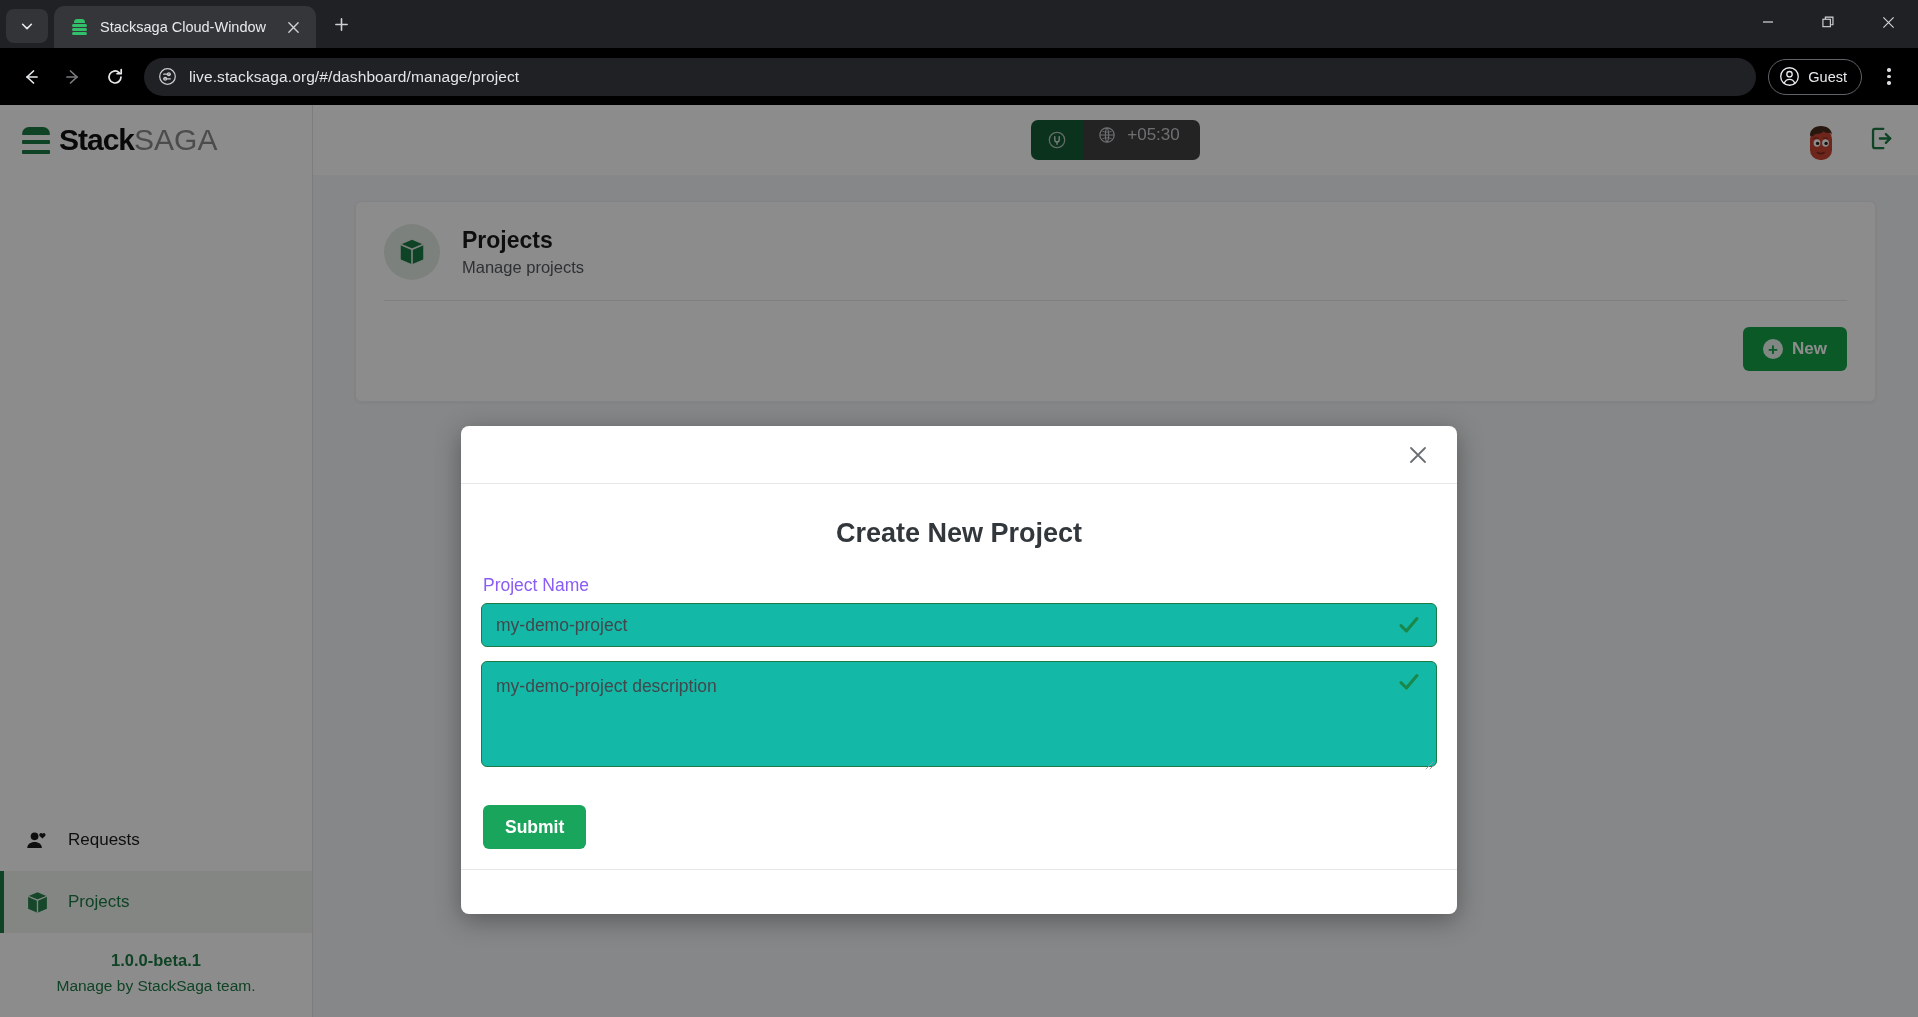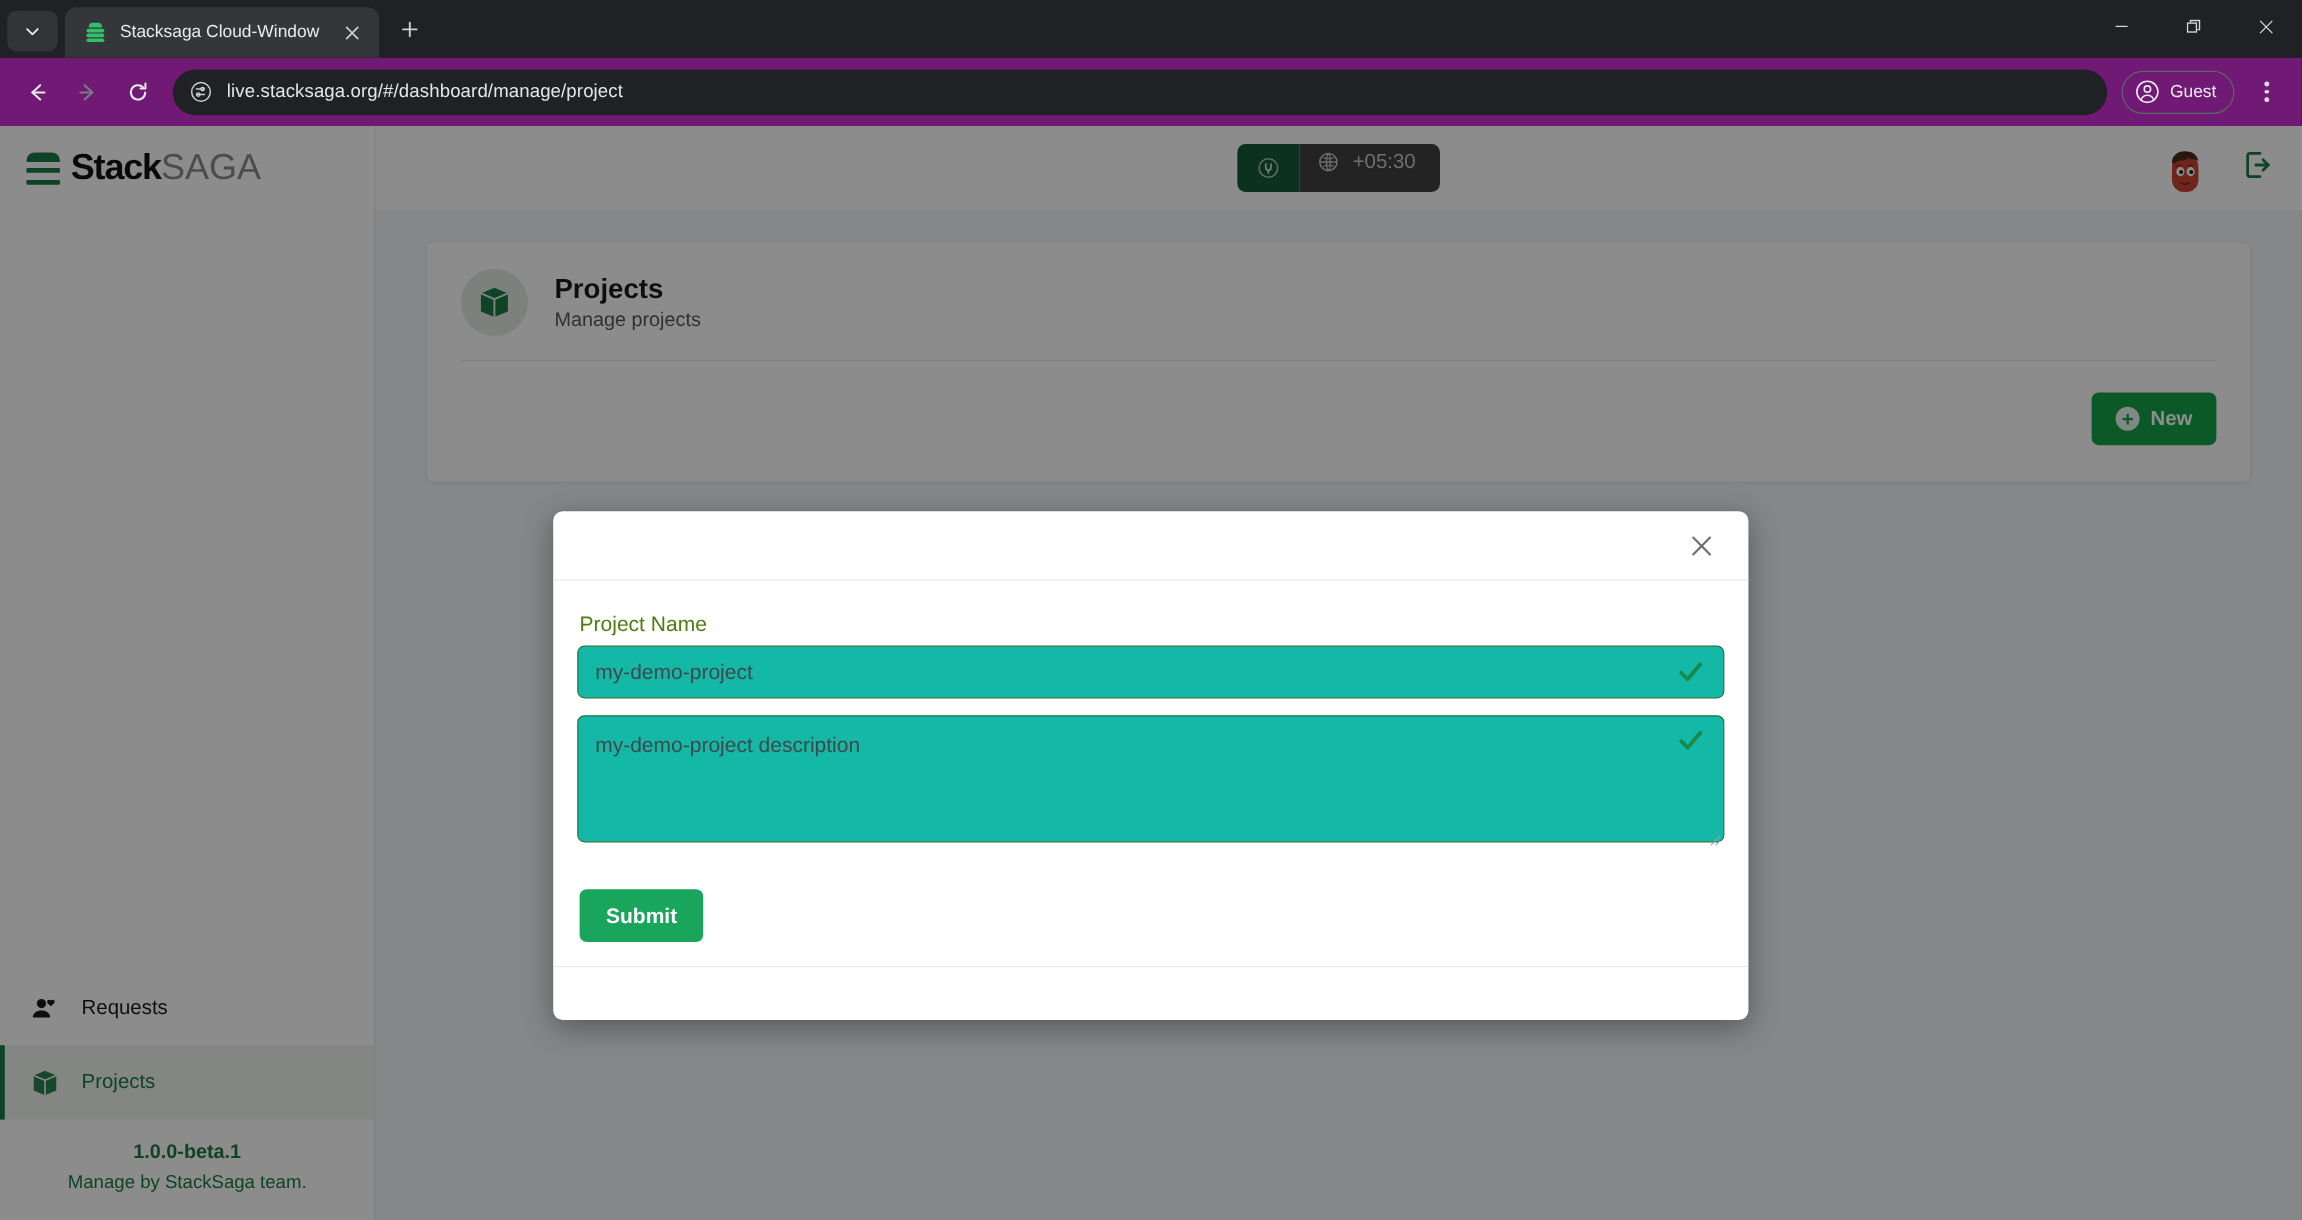--- a/index.html
+++ b/index.html
@@ -49,21 +49,21 @@
   }
   .newtab { margin-left: 10px; margin-bottom: 9px; width: 30px; height: 30px; }
 
   .winctrls { position: absolute; right: 0; top: 0; height: 44px; display: flex; }
   .winctrl {
     width: 60px; height: 44px; display: flex; align-items: center; justify-content: center;
     color: #d6d8da;
   }
 
   .toolbar {
-    height: 57px; background: #701a75;
+    height: 57px; background: #000000;
     display: flex; align-items: center; padding: 0 12px; gap: 4px;
   }
   .navbtn {
     width: 38px; height: 38px; border-radius: 50%;
     display: flex; align-items: center; justify-content: center; color: #e8eaed;
     flex: 0 0 auto;
   }
   .navbtn.disabled { color: #7a7d80; }
   .omnibox {
     flex: 1; height: 38px; background: #202124; border-radius: 19px;
@@ -177,21 +177,21 @@
     height: 58px; border-bottom: 1px solid #e6e8ea; display: flex;
     align-items: center; justify-content: flex-end; padding-right: 22px;
   }
   .modal-close { width: 34px; height: 34px; display: flex; align-items: center; justify-content: center; color: #6a6f75; }
   .modal-body { padding: 26px 20px 16px; }
   .modal-title {
     text-align: center; font-size: 27px; font-weight: 700; color: #32373c;
     margin: 8px 0 26px;
   }
   .field { padding: 0 0 0 0; margin: 0 0 4px; }
-  .flabel { font-size: 17.5px; color: #4d7c0f; margin-bottom: 7px; display: block; padding-left: 2px;}
+  .flabel { font-size: 17.5px; color: #8b5cf6; margin-bottom: 7px; display: block; padding-left: 2px;}
   .input-wrap { position: relative; }
   .tinput, .tarea {
     width: 100%; border: 1px solid #1d7a44; border-radius: 6px;
     font-family: "Liberation Sans", sans-serif; font-size: 17.5px; color: #42474c;
     background: #14b8a6; outline: none; padding: 12px 52px 12px 14px;
   }
   .tinput { height: 44px; }
   .tarea { height: 106px; resize: none; line-height: 1.45; }
   .vcheck {
     position: absolute; right: 16px; top: 10px; color: #19884a;
@@ -429,20 +429,21 @@
     <div class="modal">
       <div class="modal-head">
         <span class="modal-close">
           <svg width="20" height="20" viewBox="0 0 20 20">
             <path d="M3 3l14 14M17 3L3 17" stroke="#6a6f75" stroke-width="1.8" stroke-linecap="round"></path>
           </svg>
         </span>
       </div>
 
       <div class="modal-body">
+        <div class="modal-title">Create New Project</div>
 
         <div class="field">
           <label class="flabel">Project Name</label>
           <div class="input-wrap">
             <input class="tinput" type="text" value="my-demo-project" style="">
             <span class="vcheck">
               <svg width="24" height="24" viewBox="0 0 24 24">
                 <path d="M4 12.6l5.4 5.4L20 5.6" fill="none" stroke="#19884a" stroke-width="3.1" stroke-linecap="round" stroke-linejoin="round"></path>
               </svg>
             </span>

